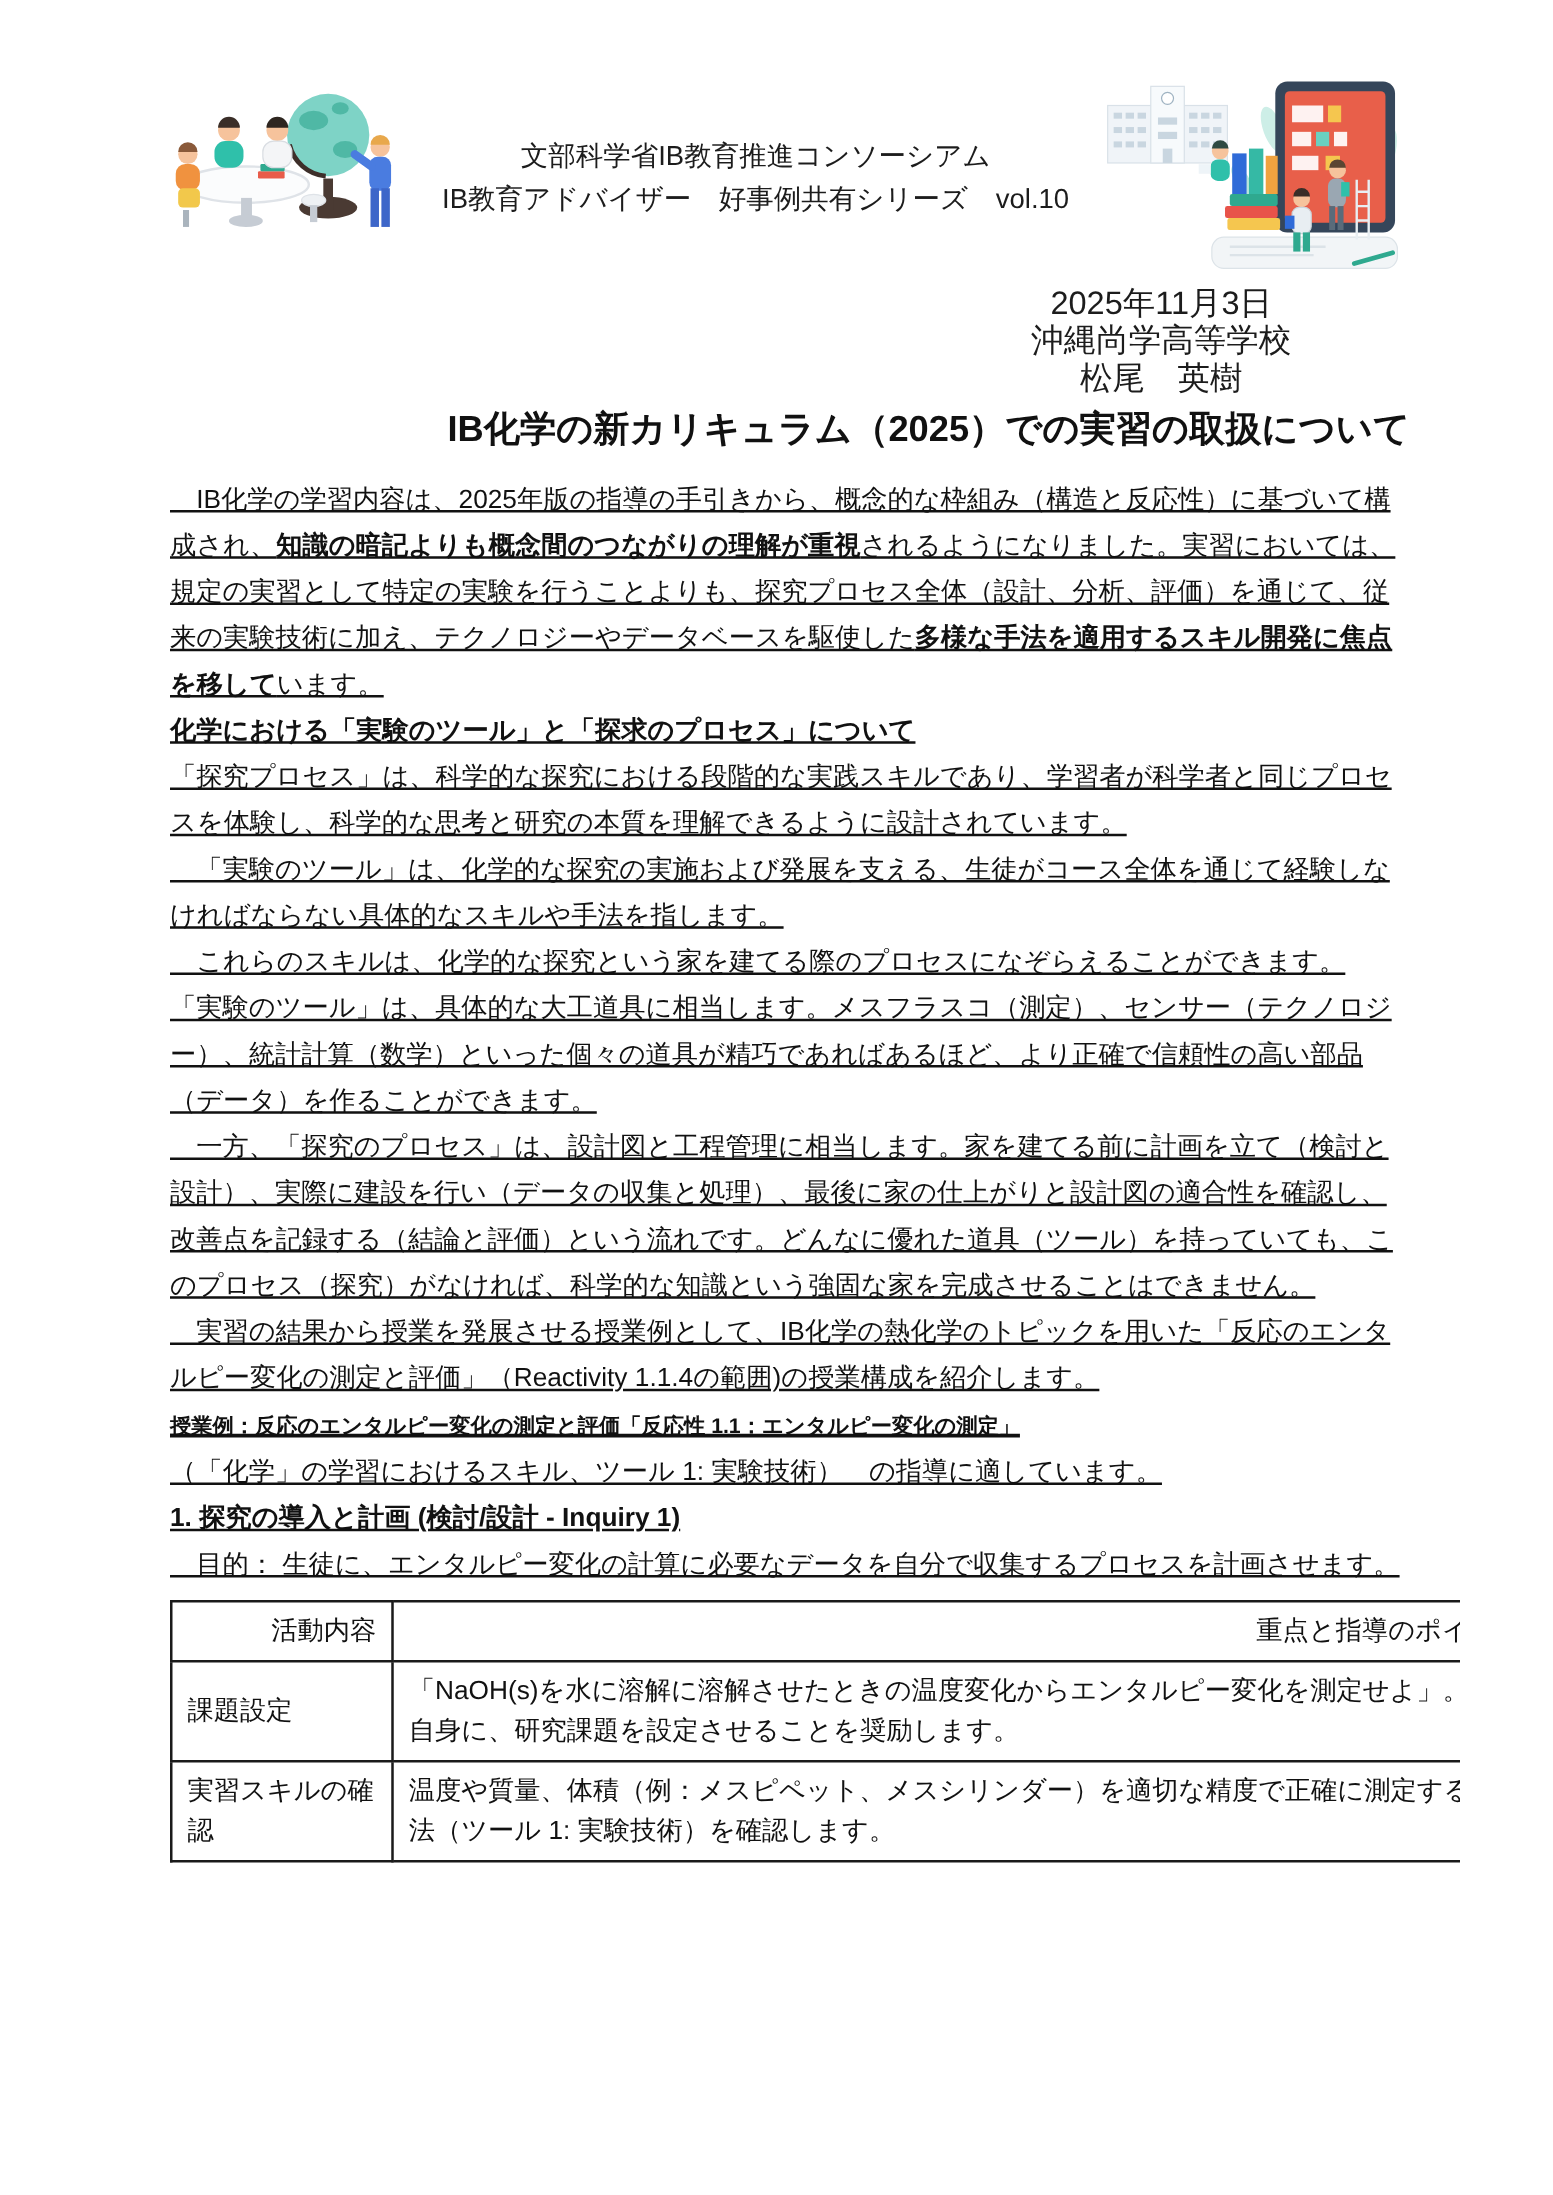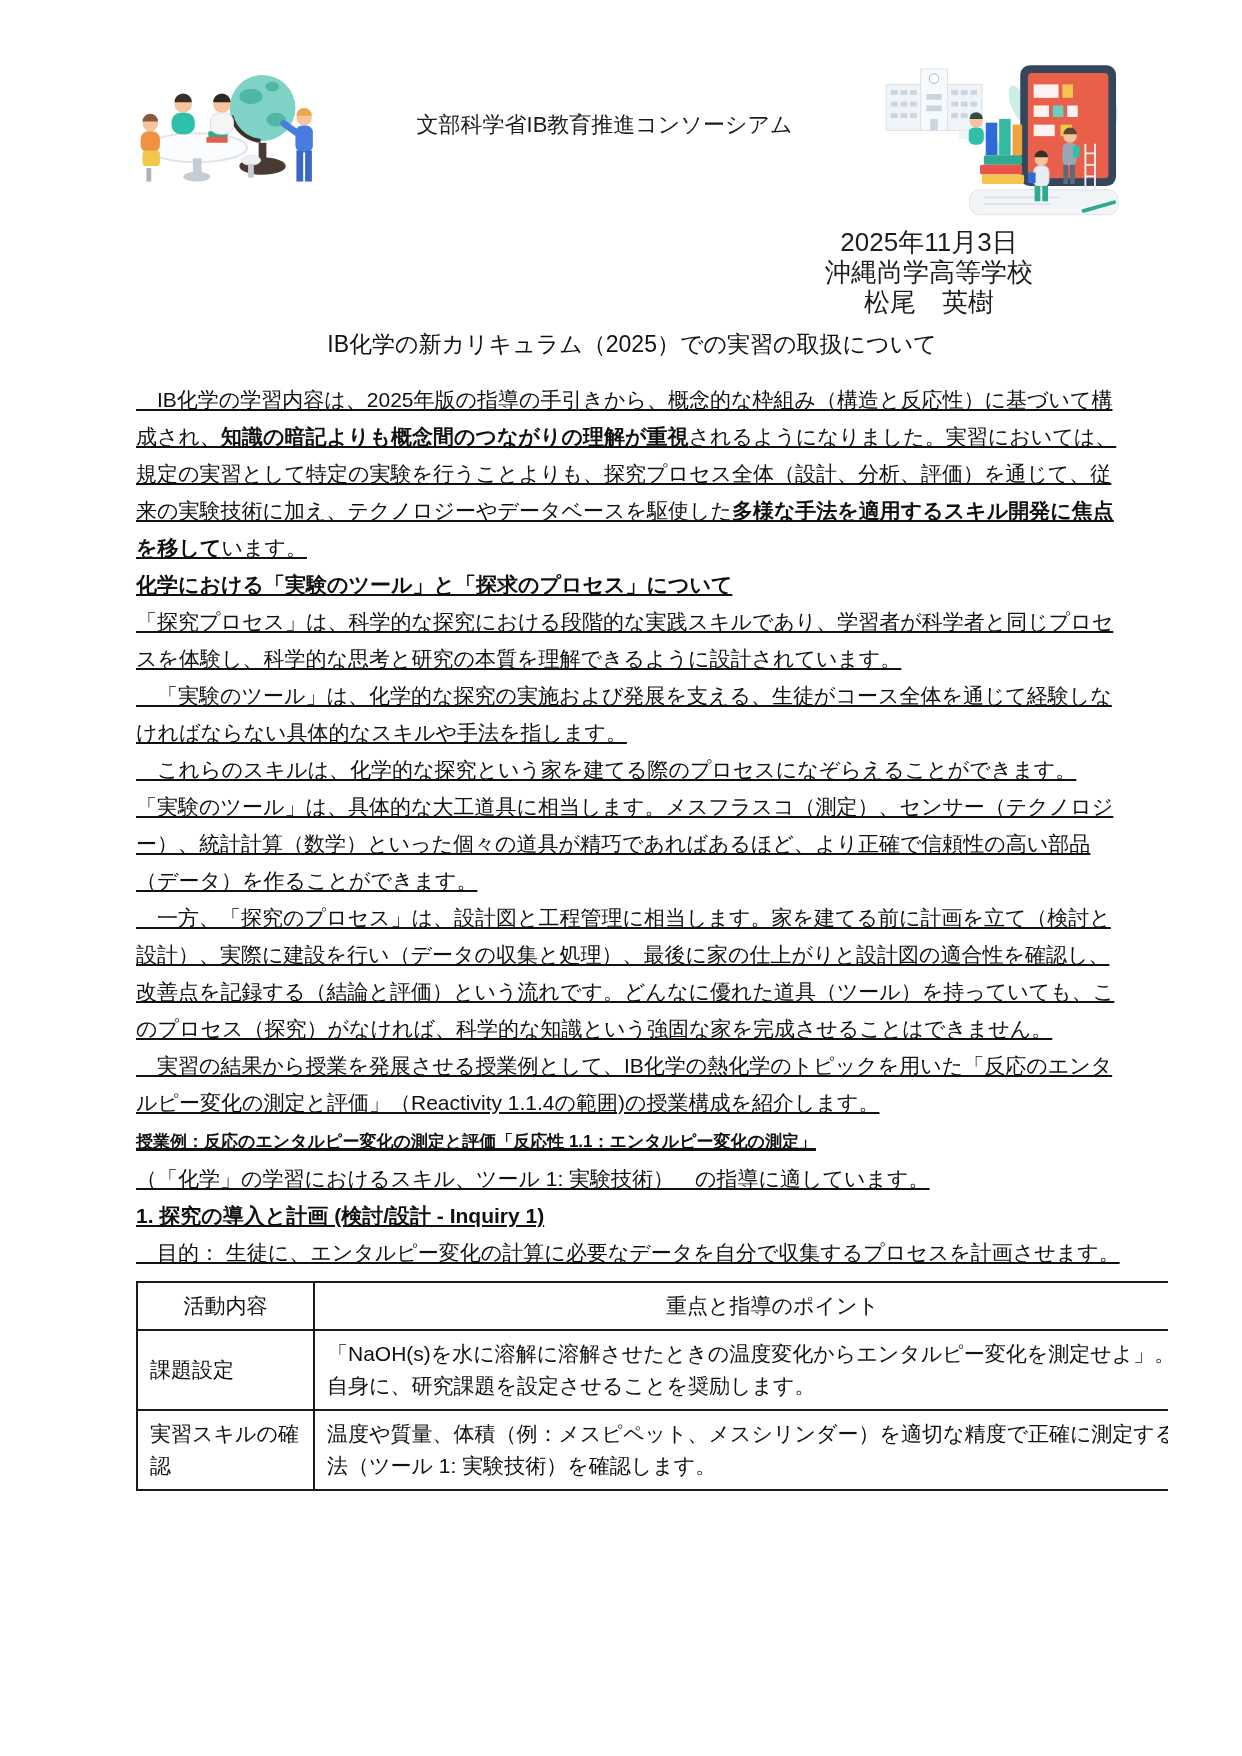--- a/index.html
+++ b/index.html
@@ -22,21 +22,21 @@
     padding-top:60px; font-size:22px; line-height:34px; color:#1c1c1c;
   }
   
   .meta {
     width:fit-content;
     margin:4px 95px 0 auto;
     text-align:center;
     font-size:26px; line-height:30px; color:#1c1c1c;
   }
   
-  .doc-title { margin-top:10px; text-align:center; font-weight:400; font-size:23px; line-height:34px; }
+  .doc-title { margin-top:10px; text-align:right; font-weight:700; font-size:29px; line-height:34px; }
   
   .bodytext { margin-top:20px; font-size:21px; line-height:37px; }
   .bodytext p { margin:0;text-decoration:underline; }
   .b { font-weight:700; }
   .sect-head { font-weight:700; margin-top:20px; font-size:21px; line-height:37px; }
   .gap30 { margin-top:30px; }
   .gap26 { margin-top:26px; }
   .gap36 { margin-top:36px; }
   .ex-head { font-weight:700; text-decoration:underline; font-size:17px; line-height:37px; }
   
@@ -47,21 +47,21 @@
     font-size:21px;
   }
   table.lesson th, table.lesson td {
     border:2px solid #1a1a1a;
     padding:7px 12px;
     line-height:32px;
     vertical-align:middle;
     font-weight:400;
     text-align:left;
   }
-  table.lesson th { text-align:center; height:28px;margin-left:48px; }
+  table.lesson th { text-align:right; height:28px;margin-left:48px; }
   table.lesson td.col-activity { width:151px; }
 </style>
 </head>
 <body>
 
 <div class="page">
 
   <div class="hdr">
 
     <svg class="hdr-illust" width="195" height="150" viewBox="0 0 200 155">
@@ -114,20 +114,21 @@
         <rect x="76" y="67" width="24" height="22" rx="9" fill="#f4f5f7" stroke="#d9dde2"></rect>
       </g>
       <g>
         <ellipse cx="118" cy="116" rx="10" ry="5" fill="#eef1f4" stroke="#dfe3e8"></ellipse>
         <rect x="115" y="120" width="6" height="14" fill="#c6ccd4"></rect>
       </g>
     </svg>
 
     <div class="hdr-center">
       <div>文部科学省IB教育推進コンソーシアム</div>
+      <div>IB教育アドバイザー　好事例共有シリーズ　vol.10</div>
     </div>
 
     <svg class="hdr-illust" width="250" height="182" viewBox="0 0 260 190">
 
       <g>
         <rect x="8" y="38" width="100" height="48" fill="#f0f4f8" stroke="#d9e1e8"></rect>
         <rect x="44" y="22" width="28" height="64" fill="#f7fafc" stroke="#d9e1e8"></rect>
         <circle cx="58" cy="32" r="5" fill="#ffffff" stroke="#9fb3c2"></circle>
         <g fill="#c9d6e0">
           <rect x="13" y="44" width="7" height="5"></rect>

